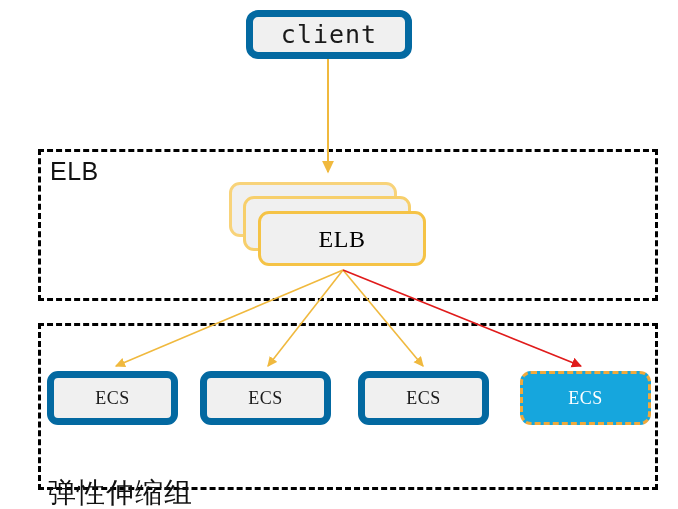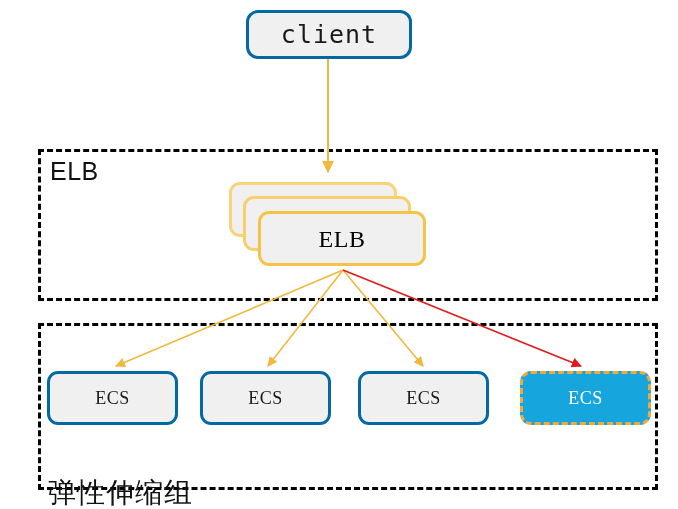--- a/index.html
+++ b/index.html
@@ -24,21 +24,21 @@
     width: 678px;
     height: 509px;
     pointer-events: none;
   }
 
   
   .node {
     position: absolute;
     box-sizing: border-box;
     background: #f0f0f0;
-    border: 3px solid #0369a1;
+    border: 7px solid #0369a1;
     border-radius: 11px;
     display: flex;
     align-items: center;
     justify-content: center;
     color: #1a1a1a;
   }
 
   .node-label {
     font-family: "Liberation Serif", serif;
     font-size: 18px;

